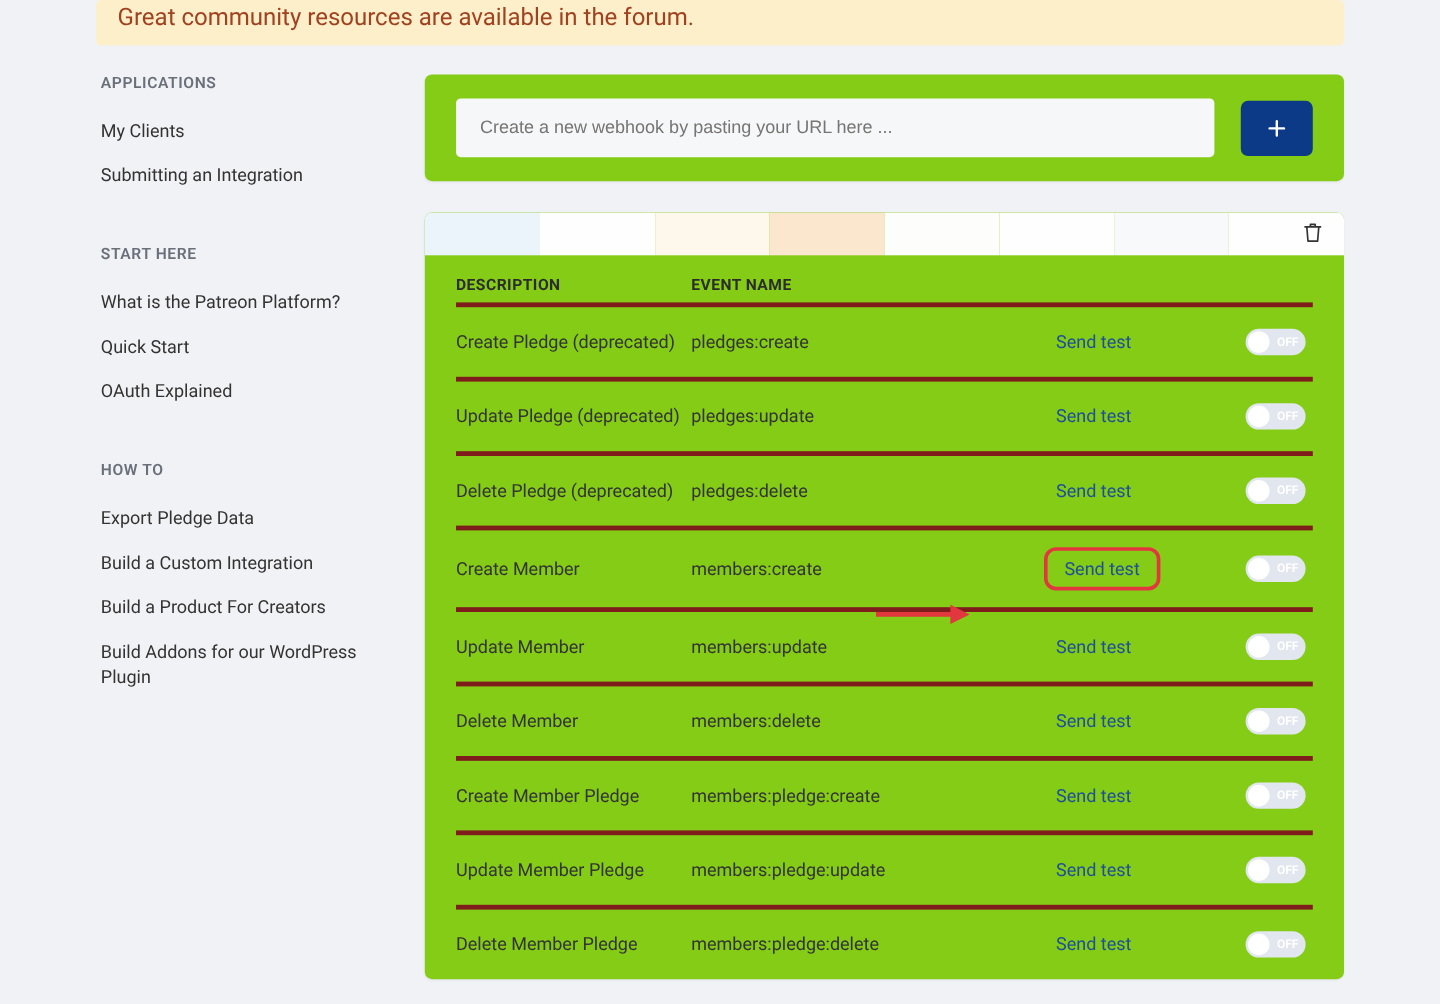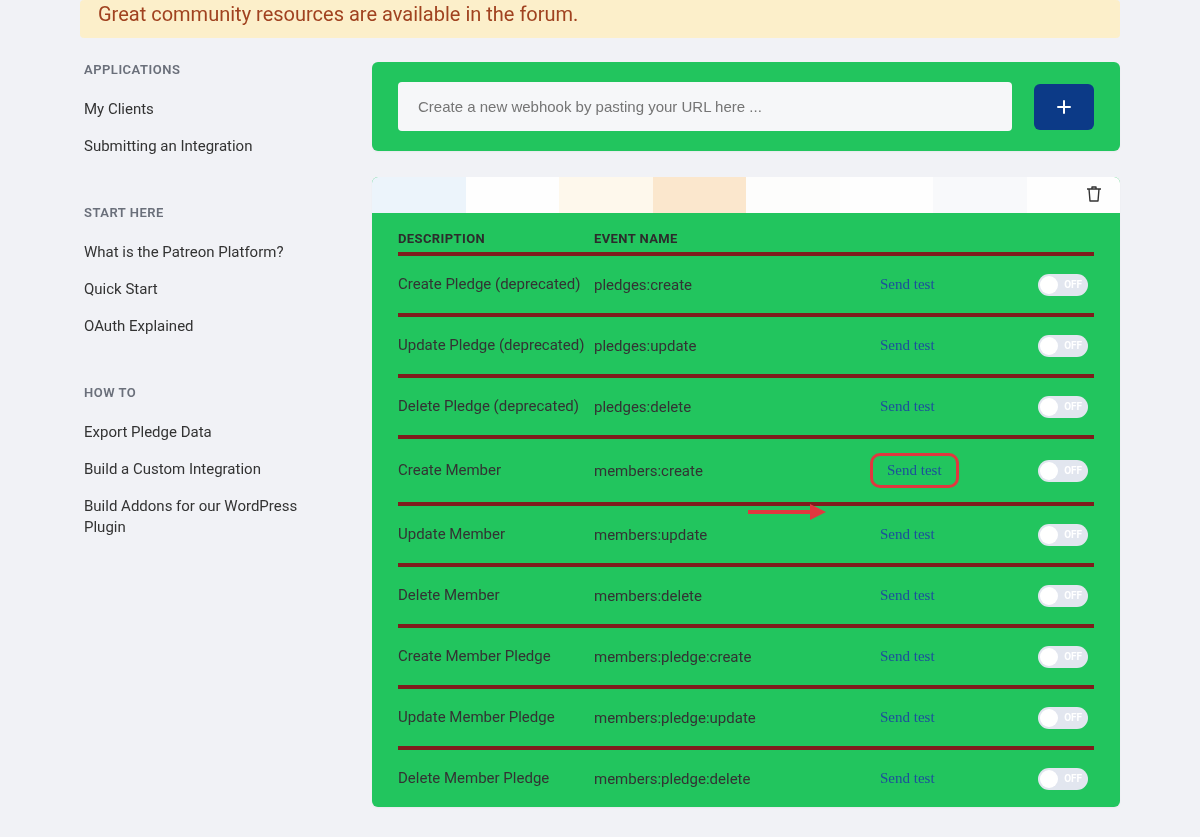--- a/index.html
+++ b/index.html
@@ -16,21 +16,21 @@
       color: #a04220;
       padding: 0 18px 10px 18px;
       margin: 0 80px 0 80px;
       border-radius: 4px;
       font-size: 20px;
       line-height: 1.4;
     }
     .layout {
       display: flex;
       padding: 24px 80px 0 84px;
-      gap: 30px;
+      gap: 12px;
     }
     .sidebar {
       width: 258px;
       flex-shrink: 0;
     }
     .sidebar-group { margin-bottom: 40px; }
     .sidebar-heading {
       font-size: 13px;
       font-weight: 600;
       letter-spacing: 0.5px;
@@ -41,21 +41,21 @@
       display: block;
       font-size: 15px;
       color: #333;
       padding: 8px 0;
       cursor: pointer;
       line-height: 1.4;
     }
     .sidebar-item.active { font-weight: 700; }
     .main { flex: 1; }
     .card {
-      background: #22c55e;
+      background: #84cc16;
       border-radius: 6px;
       box-shadow: 0 1px 2px rgba(0,0,0,0.04);
     }
     .create-card {
       padding: 20px 26px;
       display: flex;
       gap: 22px;
       align-items: center;
       margin-bottom: 26px;
     }
@@ -120,21 +120,20 @@
       color: #333;
     }
     .row .col-desc { line-height: 1.4; }
     .row .col-event { color: #333; }
     .row .col-test a {
       color: #1d4f9b;
       text-decoration: none;
       cursor: pointer;
       padding: 6px 10px;
       display: inline-block;
-      font-family: Liberation Serif, serif;
     }
     .row .col-test.highlighted a {
       border: 3px solid #e2373f;
       border-radius: 10px;
       padding: 6px 14px;
     }
     .toggle {
       width: 50px;
       height: 22px;
       background: #e2e6ef;
@@ -183,20 +182,21 @@
         <div class="sidebar-group">
           <div class="sidebar-heading">START HERE</div>
           <a class="sidebar-item">What is the Patreon Platform?</a>
           <a class="sidebar-item">Quick Start</a>
           <a class="sidebar-item">OAuth Explained</a>
         </div>
         <div class="sidebar-group">
           <div class="sidebar-heading">HOW TO</div>
           <a class="sidebar-item">Export Pledge Data</a>
           <a class="sidebar-item">Build a Custom Integration</a>
+          <a class="sidebar-item">Build a Product For Creators</a>
           <a class="sidebar-item">Build Addons for our WordPress Plugin</a>
         </div>
       </div>
   </nav>
 
   <main class="main">
 
     <div class="card create-card">
       <input class="create-input" type="text" placeholder="Create a new webhook by pasting your URL here ..." style="">
       <button class="add-btn">

